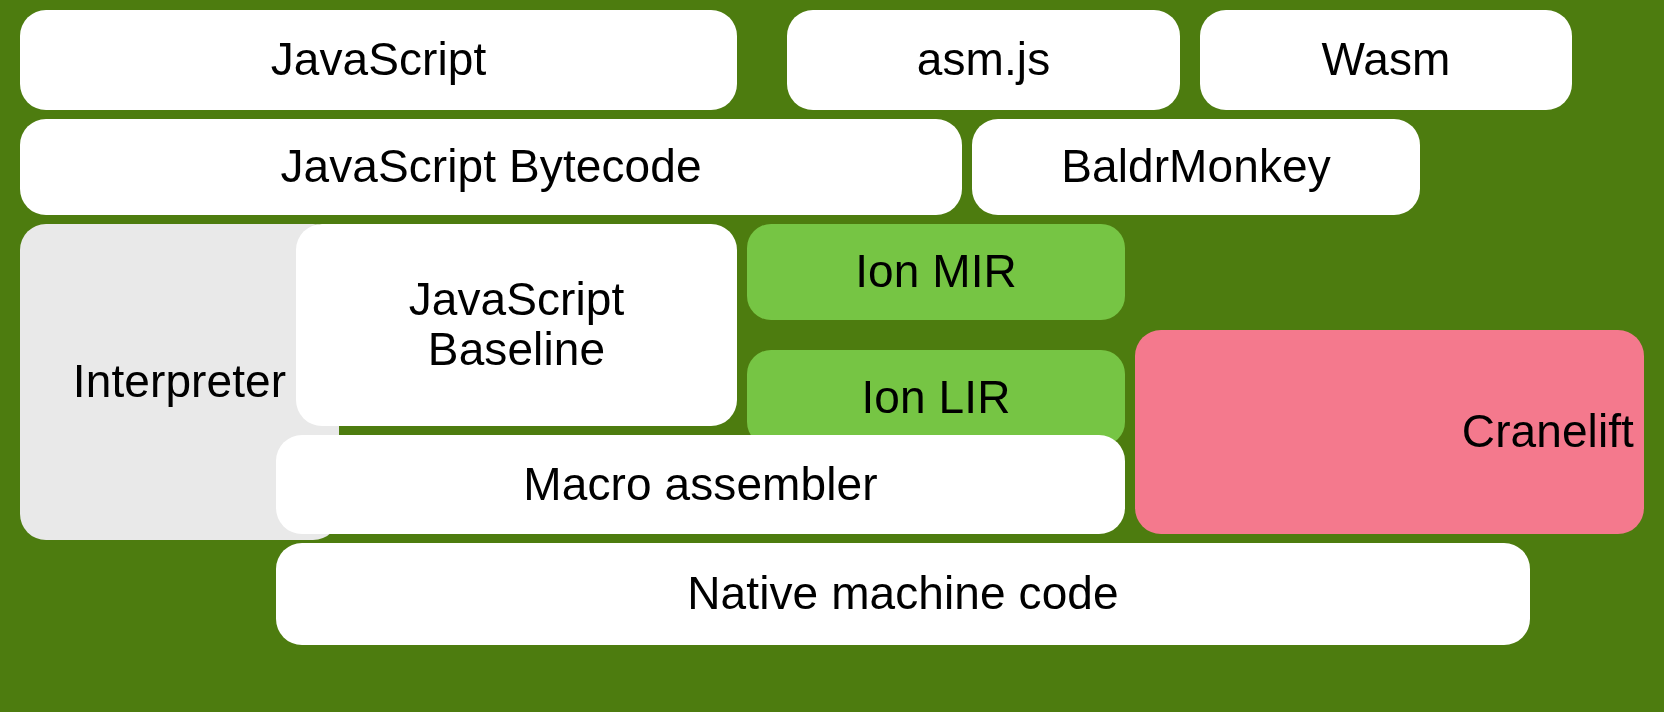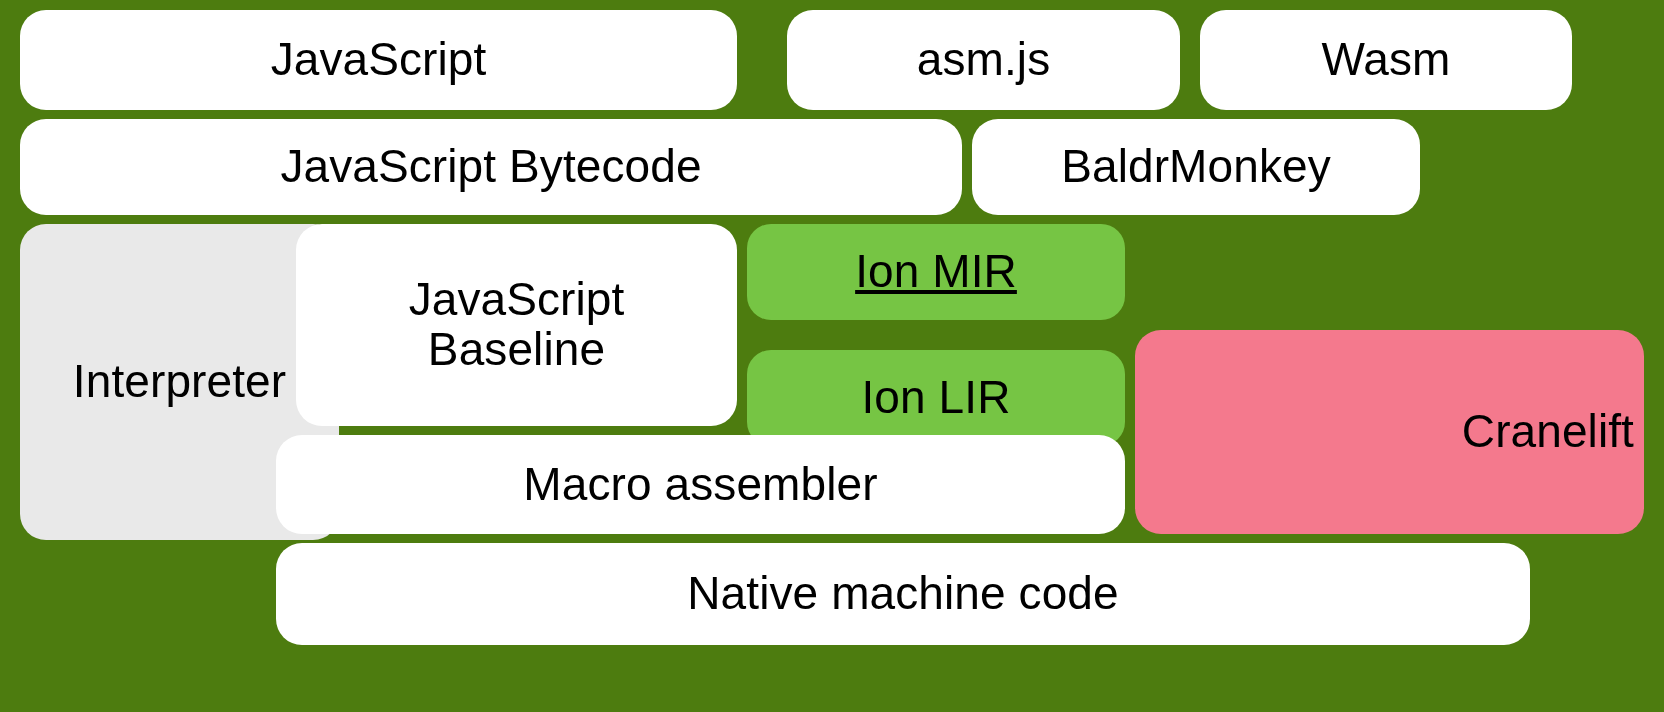--- a/index.html
+++ b/index.html
@@ -68,21 +68,21 @@
 
   <div class="node fill-gray" style="left:20px; top:224px; width:319px; height:316px;">
     <span>Interpreter</span>
   </div>
 
   <div class="node fill-white" style="left:296px; top:224px; width:441px; height:202px;">
     <span>JavaScript
 Baseline</span>
   </div>
 
-  <div class="node fill-green r-small" style="left:747px; top:224px; width:378px; height:96px;text-decoration:underline;">
+  <div class="node fill-green r-small" style="left:747px; top:224px; width:378px; height:96px;">
     <span>Ion MIR</span>
   </div>
 
   <div class="node fill-green r-small" style="left:747px; top:330px; width:378px; height:96px;margin-top:20px;">
     <span>Ion LIR</span>
   </div>
 
   <div class="node fill-pink" style="left:1135px; top:330px; width:509px; height:204px;justify-content:flex-end;">
     <span>Cranelift</span>
   </div>

